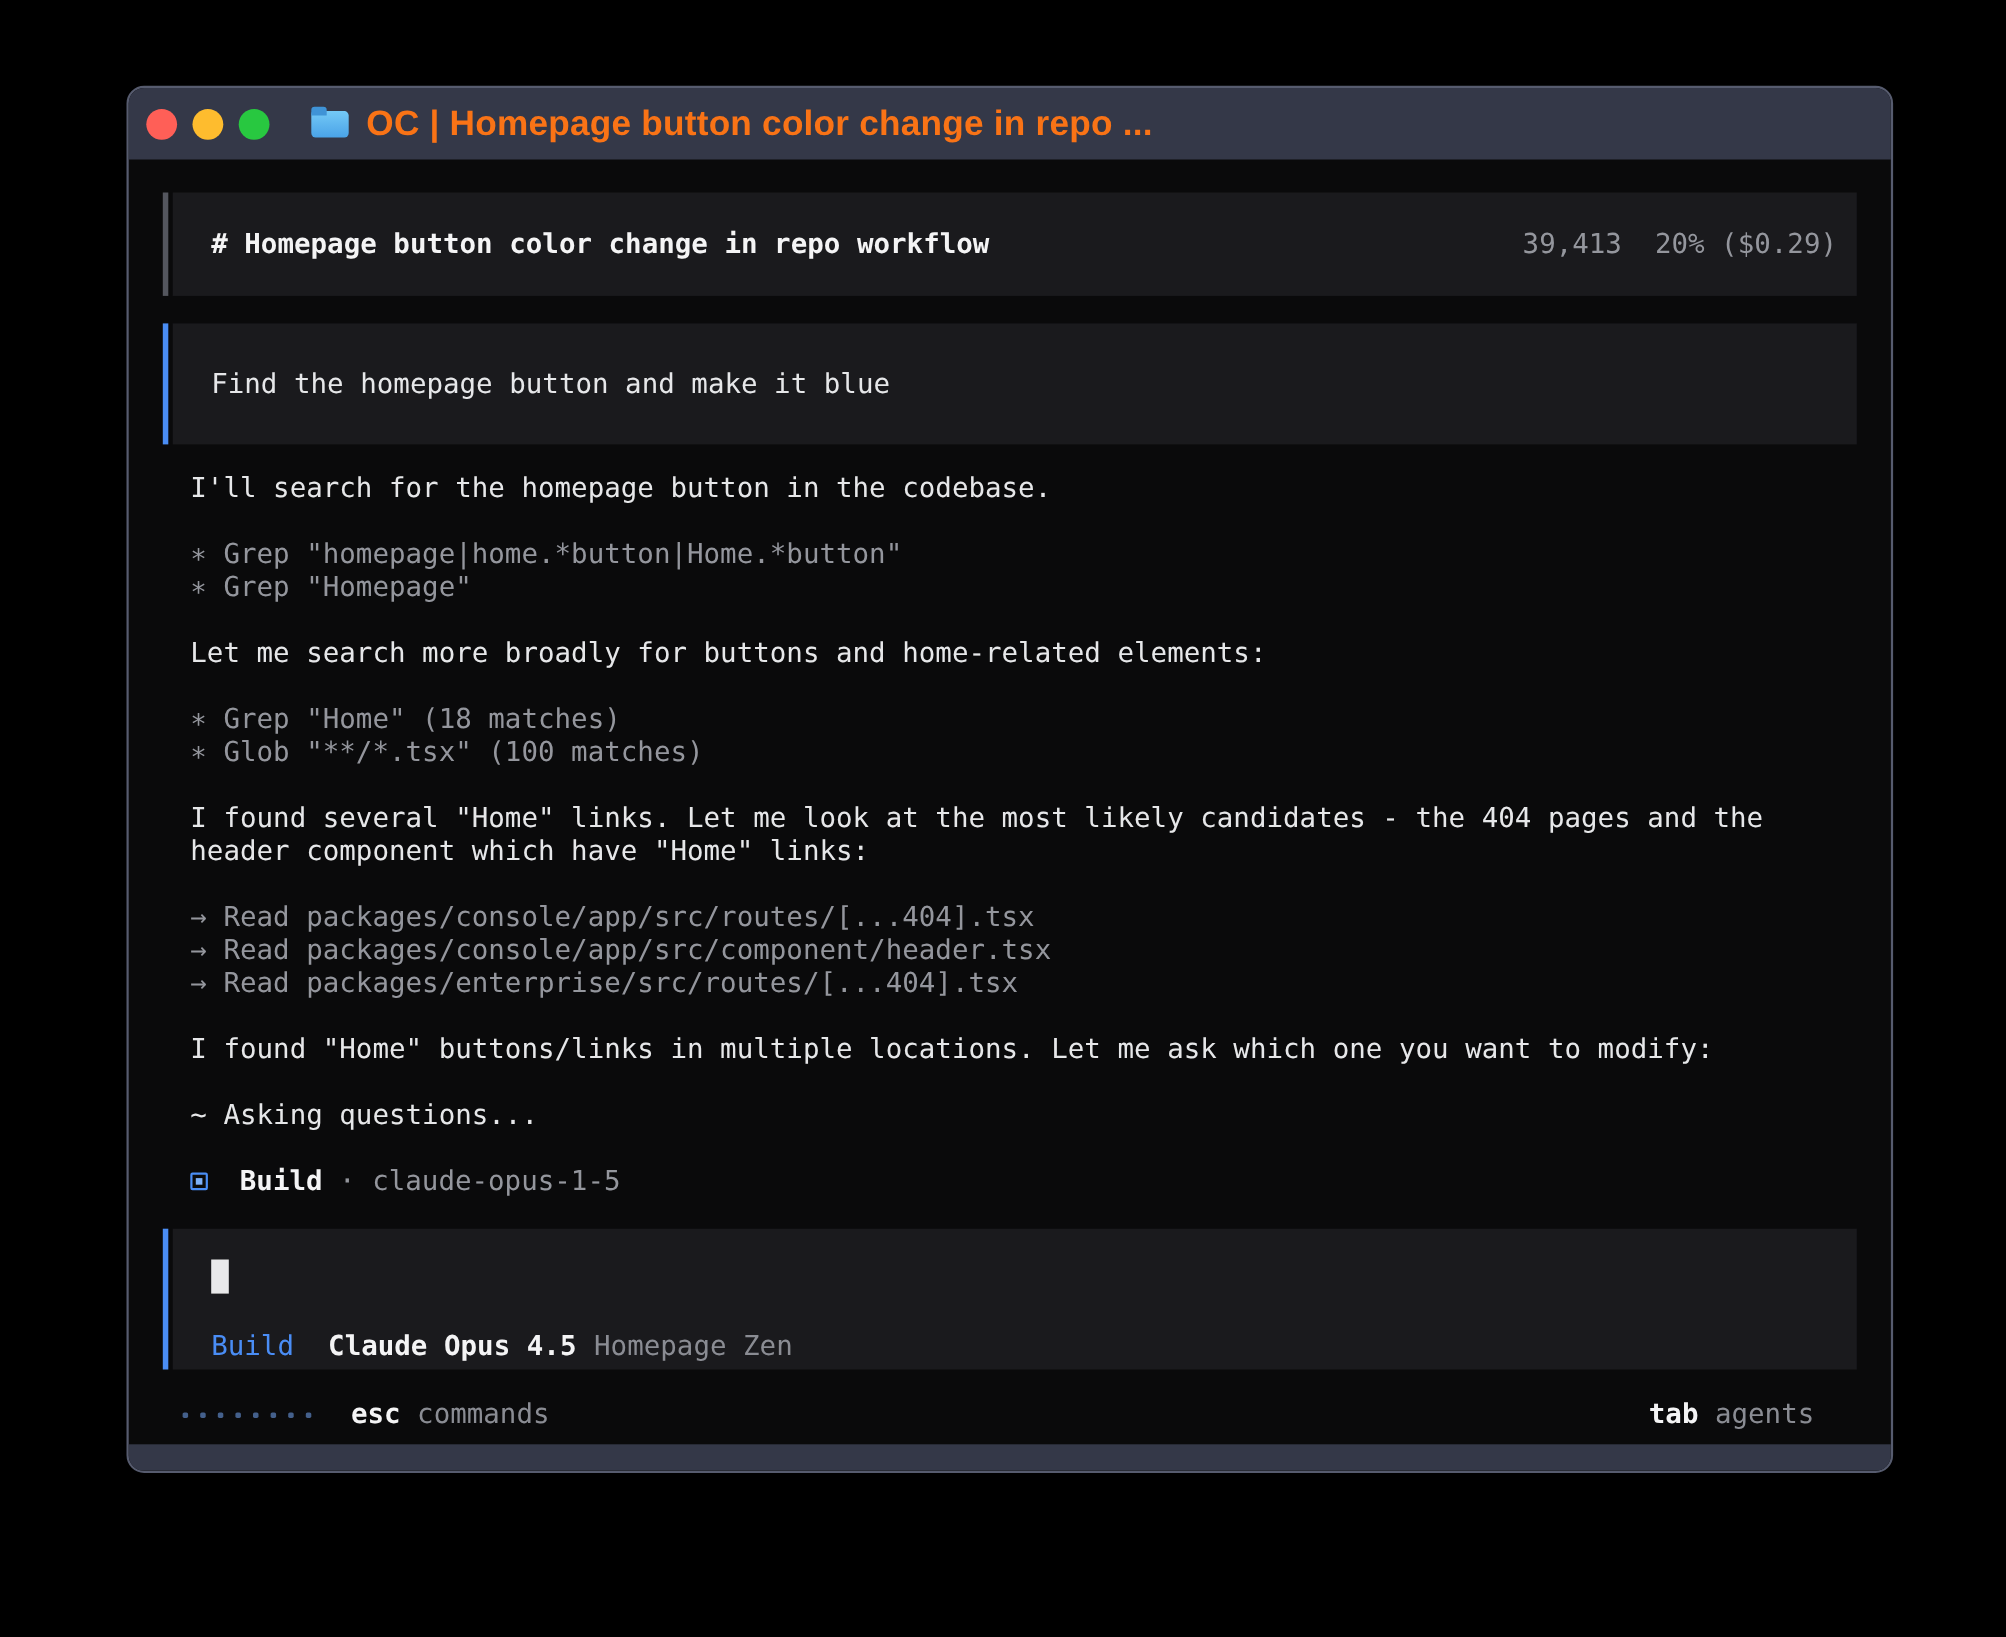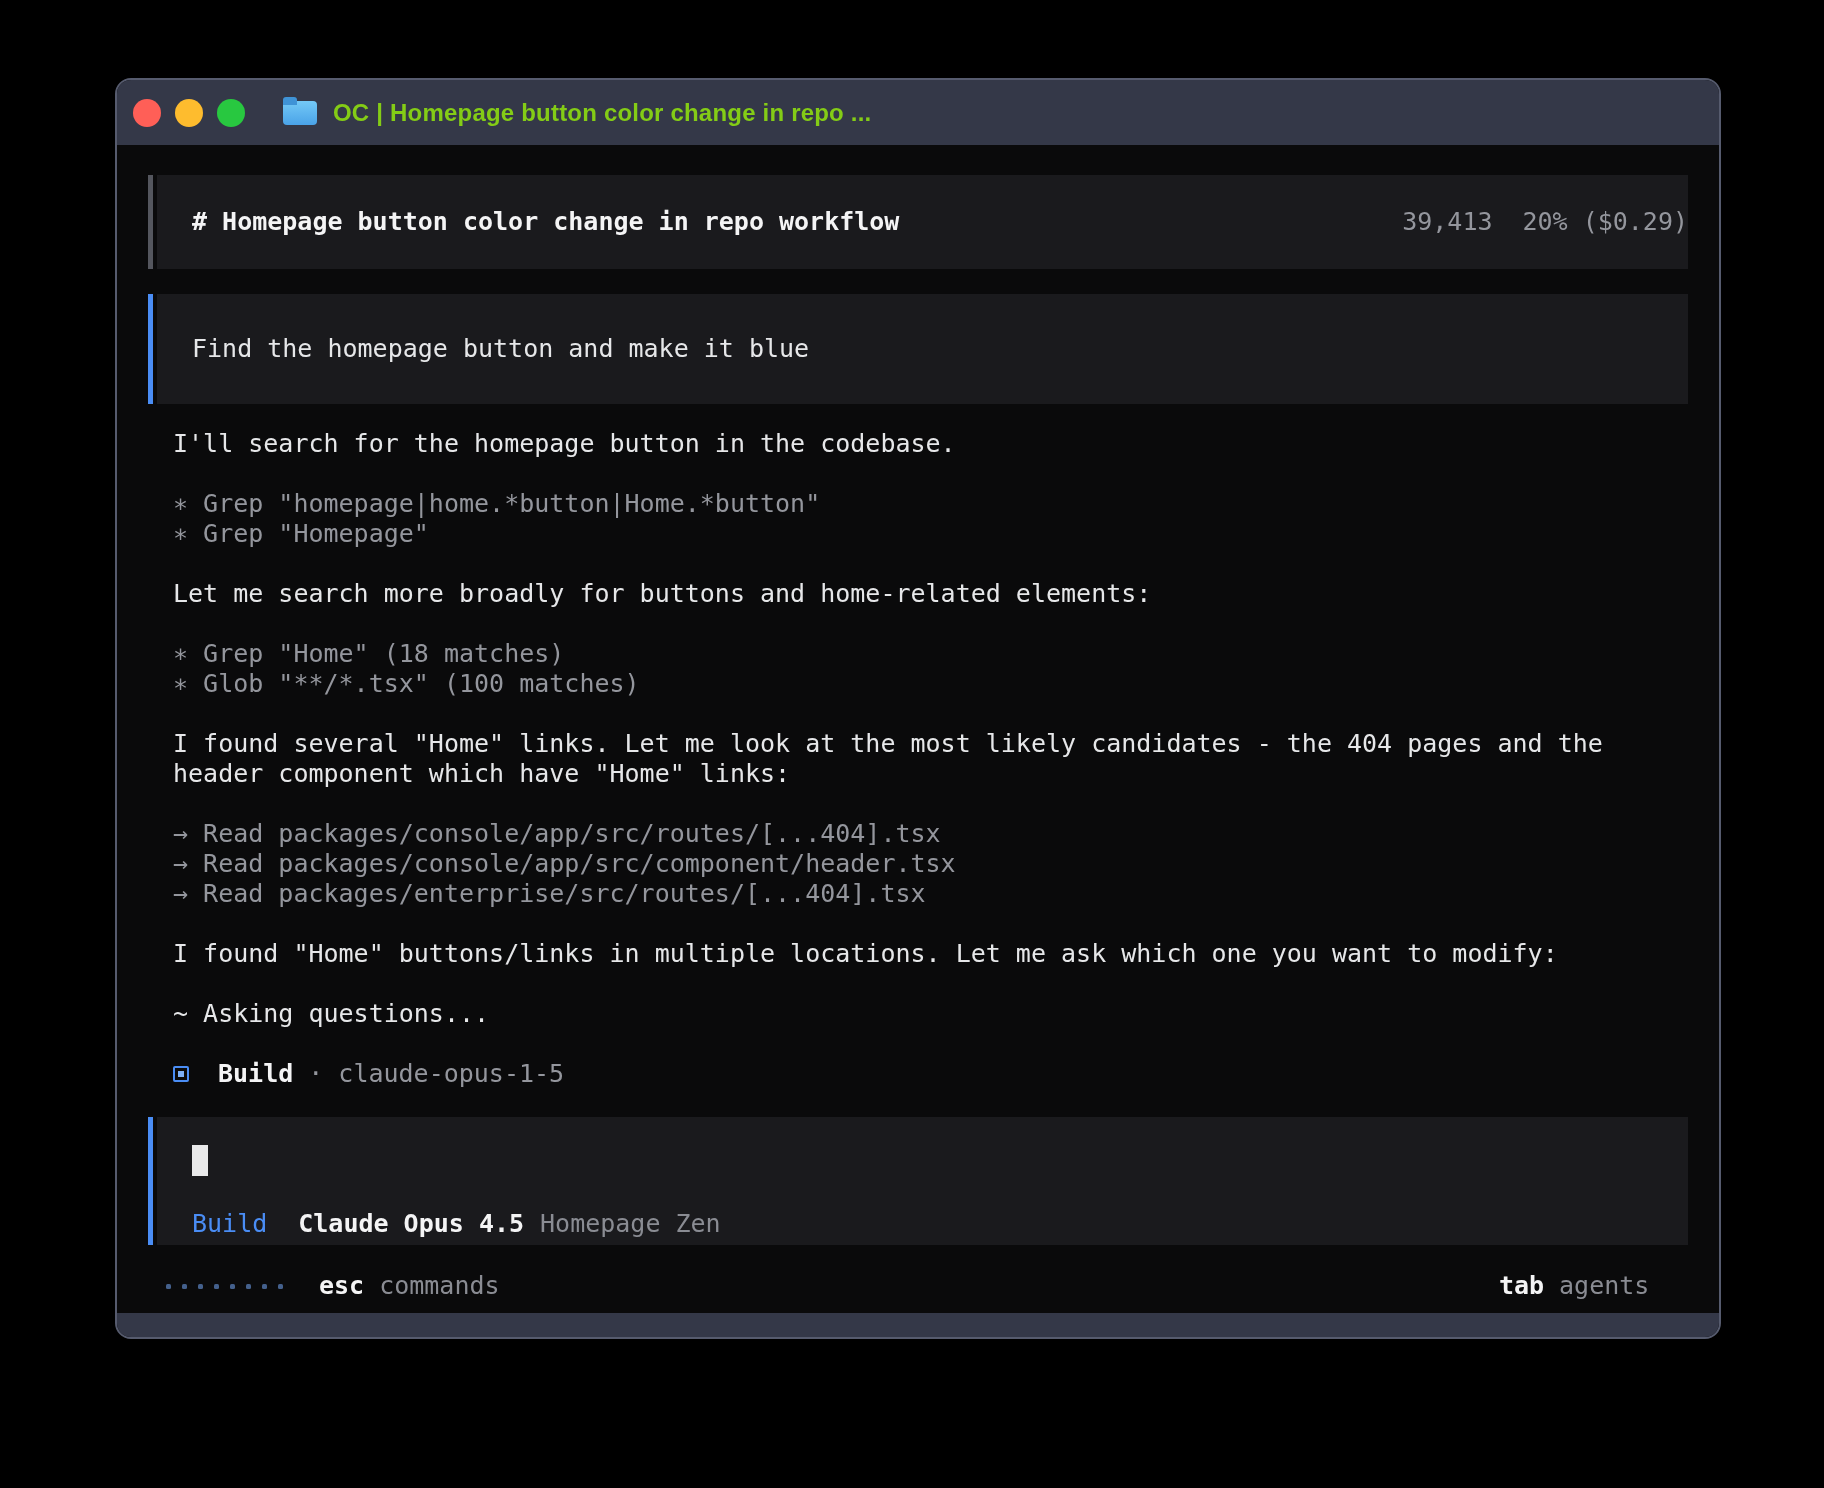--- a/index.html
+++ b/index.html
@@ -24,37 +24,37 @@
   .folder {
     width:34px; height:24px; margin-left:24px; margin-right:16px; position:relative;
     background:linear-gradient(180deg,#74c9f6 0%,#4aa3e8 100%);
     border-radius:3px 4px 4px 4px; flex:0 0 auto;
   }
   .folder::before {
     content:""; position:absolute; left:0; top:-4px; width:14px; height:8px;
     background:#3f93d6; border-radius:3px 3px 0 0;
   }
   .wtitle {
-    font-family:"Liberation Sans", sans-serif; font-weight:bold; font-size:24px;
-    color:#84cc16; letter-spacing:0.2px; white-space:nowrap;
+    font-family:"Liberation Sans", sans-serif; font-weight:bold; font-size:32px;
+    color:#f97316; letter-spacing:0.2px; white-space:nowrap;
   }
 
   
   .term-body { flex:1 1 auto; overflow:hidden; font-size:25px; line-height:30px; color:#e6e7e9; }
 
   .block {
     margin-left:40px; margin-right:31px; background:#1a1a1d; position:relative;
     padding-left:35px;
   }
   .block::before {
     content:""; position:absolute; left:-9px; top:0; bottom:0; width:5px; background:#54565e;
   }
   .block.blue::before { background:#4a8df5; }
 
-  .headerblock { margin-top:30px; height:94px; display:flex; align-items:center; }
+  .headerblock { margin-top:30px; height:94px; display:flex; align-items:center; padding-right:18px; }
   .hrow { display:flex; width:100%; justify-content:space-between; align-items:center; }
   .htitle { font-weight:bold; color:#f4f4f5; white-space:pre; }
   .hstats { color:#94969d; white-space:pre; }
   .hstats span { white-space:pre; }
   .hstats .sp2 { margin-right:30px; }
   .hstats .sp1 { margin-right:15px; }
 
   .userblock { margin-top:25px; height:110px; display:flex; align-items:center; }
   .userblock span { white-space:pre; }
 

